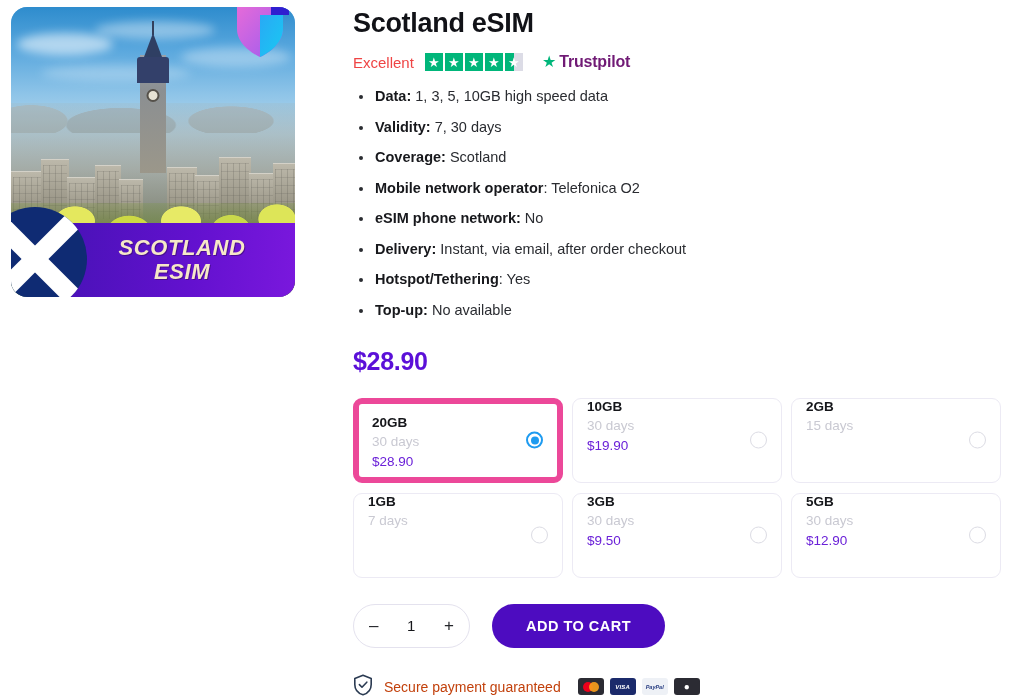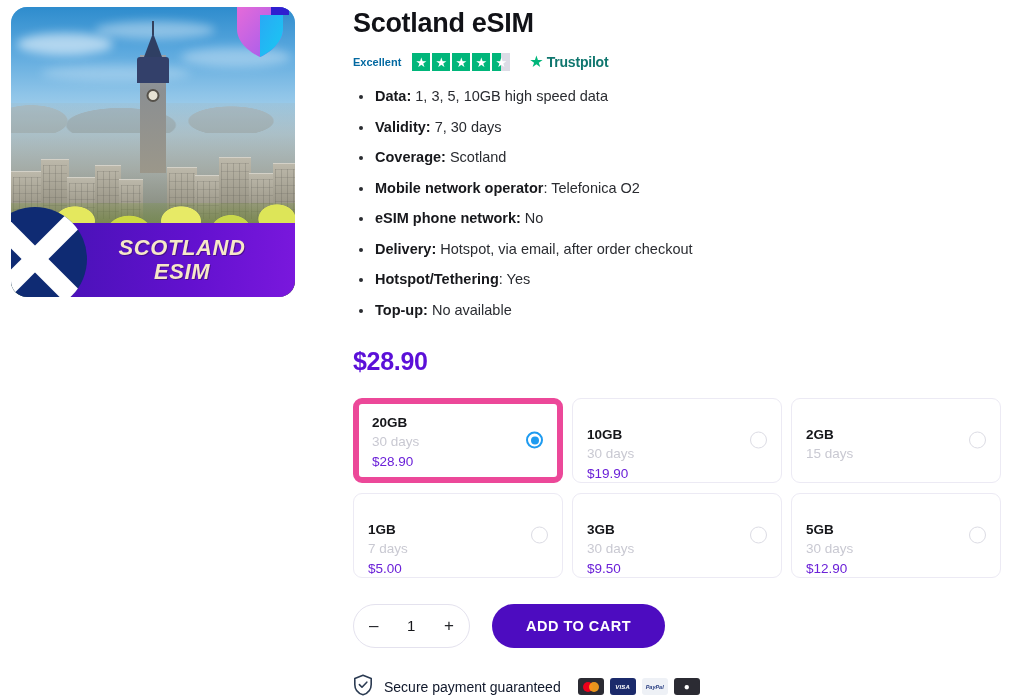--- a/index.html
+++ b/index.html
@@ -214,23 +214,23 @@
     line-height: 1.15;
   }
 
   .trust-row {
     display: flex;
     align-items: center;
     gap: 11px;
     margin-bottom: 16px;
   }
   .trust-word {
-    font-size: 11px;
-    font-weight: 700;
-    color: #0369a1;
+    font-size: 15px;
+    font-weight: 400;
+    color: #ef4444;
   }
   .stars { display: flex; gap: 2px; }
   .star-box {
     width: 18px; height: 18px;
     background: #00b67a;
     display: flex; align-items: center; justify-content: center;
     position: relative;
   }
   .star-box.half { background: #dcdce6; }
   .star-box.half::before {
@@ -243,21 +243,21 @@
     z-index: 2;
     color: #ffffff;
     font-size: 13px;
     line-height: 1;
   }
   .tp-brand {
     display: flex; align-items: center; gap: 3px;
     margin-left: 8px;
   }
   .tp-star { color: #00b67a; font-size: 16px; line-height: 1; }
-  .tp-name { font-size: 14px; font-weight: 600; color: #0f766e; letter-spacing: -.2px; }
+  .tp-name { font-size: 16px; font-weight: 600; color: #701a75; letter-spacing: -.2px; }
 
   .features {
     list-style: none;
     margin: 0 0 26px 0;
     padding: 0;
   }
   .features li {
     position: relative;
     padding-left: 22px;
     font-size: 14.5px;
@@ -288,21 +288,21 @@
     grid-template-columns: repeat(3, 210px);
     gap: 10px 9px;
     margin-bottom: 26px;
   }
   .plan {
     position: relative;
     height: 85px;
     border: 1px solid #eceaf4;
     border-radius: 9px;
     background: #ffffff;
-    padding: 28px 14px;
+    padding: 0 14px;
     cursor: pointer;
   }
   .plan.selected {
     border: 6px solid #ec4899;
     padding: 11px 13px;
   }
   .plan-size {
     font-size: 13.5px;
     font-weight: 700;
     color: #15161a;
@@ -389,21 +389,21 @@
     font-family: "Liberation Sans", sans-serif;
   }
 
   .secure-row {
     display: flex;
     align-items: center;
     gap: 11px;
   }
   .secure-text {
     font-size: 14px;
-    color: #0f172a;
+    color: #c2410c;
     margin-right: 6px;
     text-align: center;
   }
   .pay-icons { display: flex; align-items: center; gap: 6px; }
   .pay {
     width: 26px; height: 17px;
     border-radius: 3px;
     display: flex; align-items: center; justify-content: center;
     font-size: 6px;
     font-weight: 700;
@@ -507,21 +507,21 @@
         <span class="tp-name">Trustpilot</span>
       </span>
     </div>
 
     <ul class="features">
       <li><b>Data:</b> <span>1, 3, 5, 10GB high speed data</span></li>
       <li><b>Validity:</b> <span>7, 30 days</span></li>
       <li><b>Coverage:</b> <span>Scotland</span></li>
       <li><b>Mobile network operator</b><span>: Telefonica O2</span></li>
       <li><b>eSIM phone network:</b> <span>No</span></li>
-      <li><b>Delivery:</b> <span>Hotspot, via email, after order checkout</span></li>
+      <li><b>Delivery:</b> <span>Instant, via email, after order checkout</span></li>
       <li><b>Hotspot/Tethering</b><span>: Yes</span></li>
       <li><b>Top-up:</b> <span>No available</span></li>
     </ul>
 
     <div class="price-main">$28.90</div>
 
     <div class="plans">
       <div class="plan selected">
         <div class="plan-size">20GB</div>
         <div class="plan-days">30 days</div>
@@ -535,21 +535,20 @@
         <span class="radio"></span>
       </div>
       <div class="plan">
         <div class="plan-size">2GB</div>
         <div class="plan-days">15 days</div>
         <span class="radio"></span>
       </div>
       <div class="plan">
         <div class="plan-size">1GB</div>
         <div class="plan-days">7 days</div>
-        <div class="plan-price">$5.00</div>
         <span class="radio"></span>
       </div>
       <div class="plan">
         <div class="plan-size">3GB</div>
         <div class="plan-days">30 days</div>
         <div class="plan-price">$9.50</div>
         <span class="radio"></span>
       </div>
       <div class="plan">
         <div class="plan-size">5GB</div>

